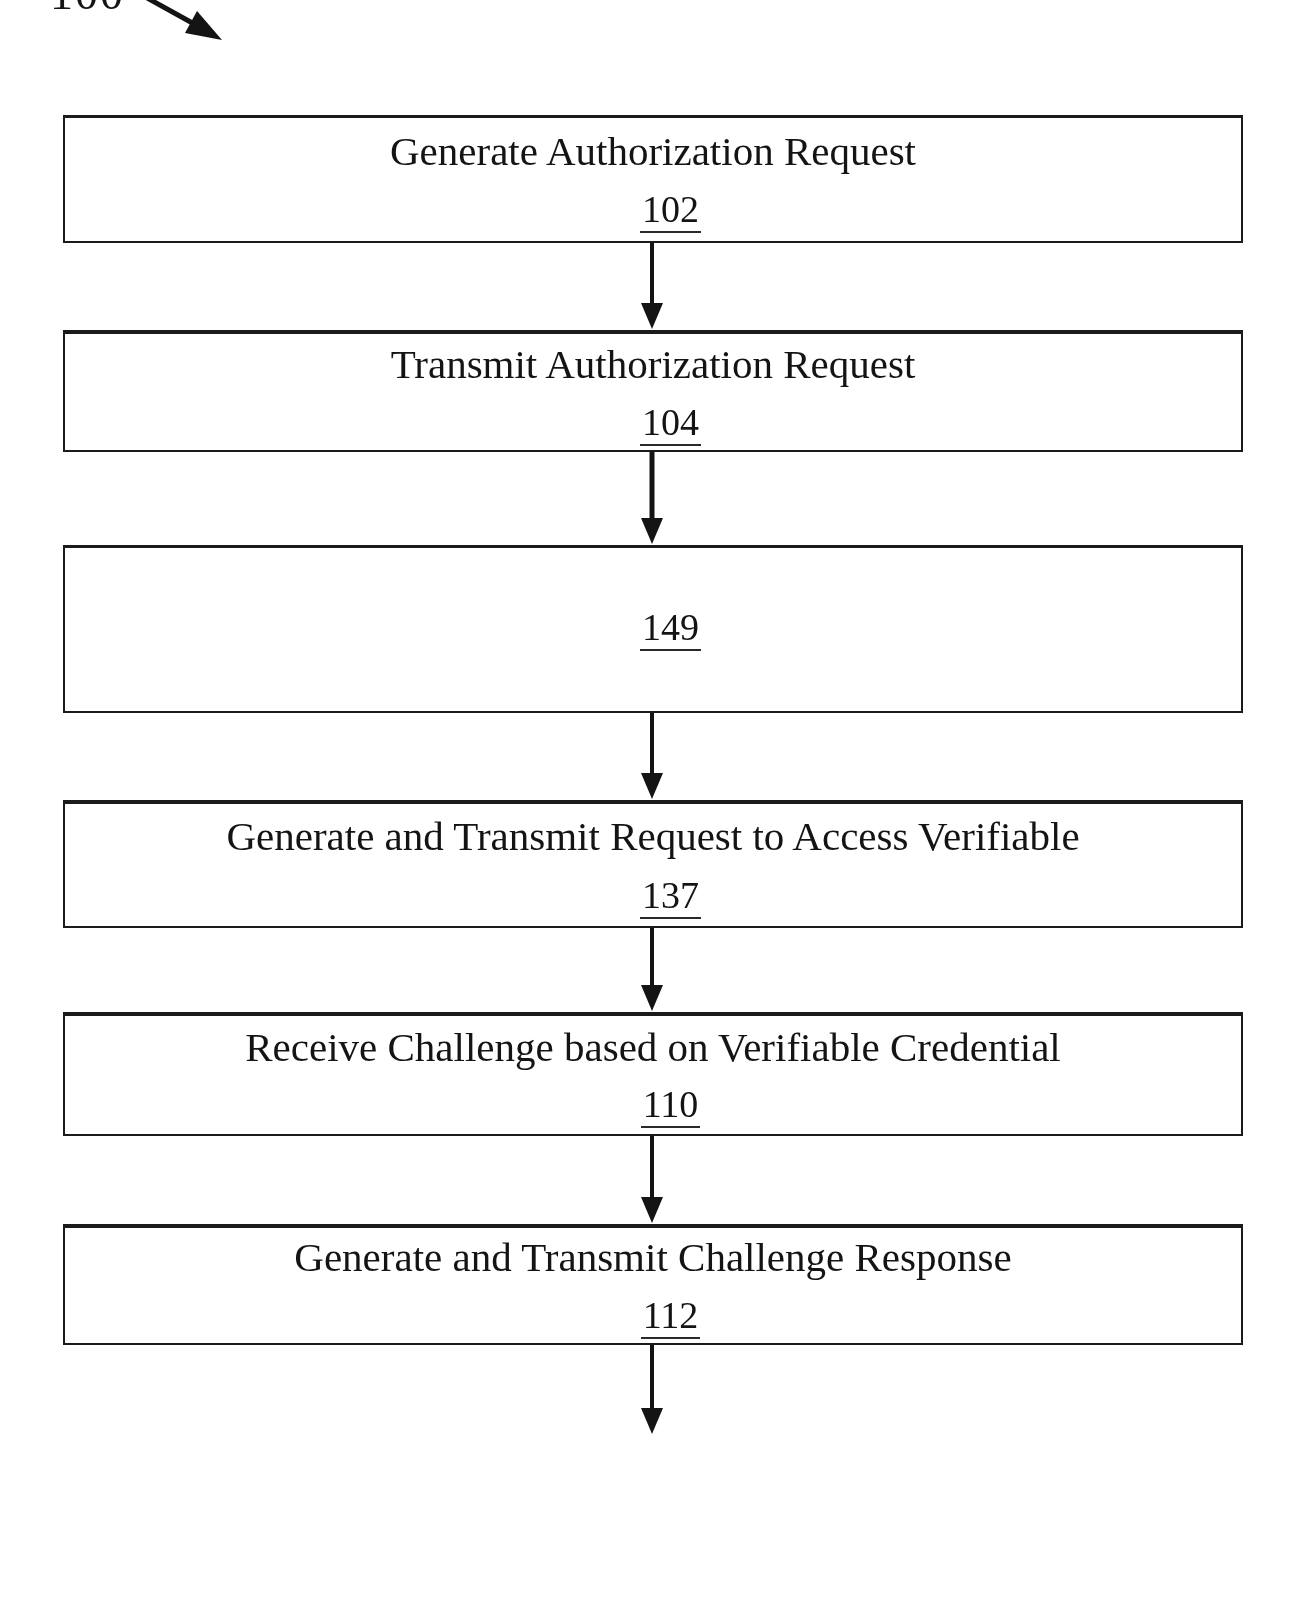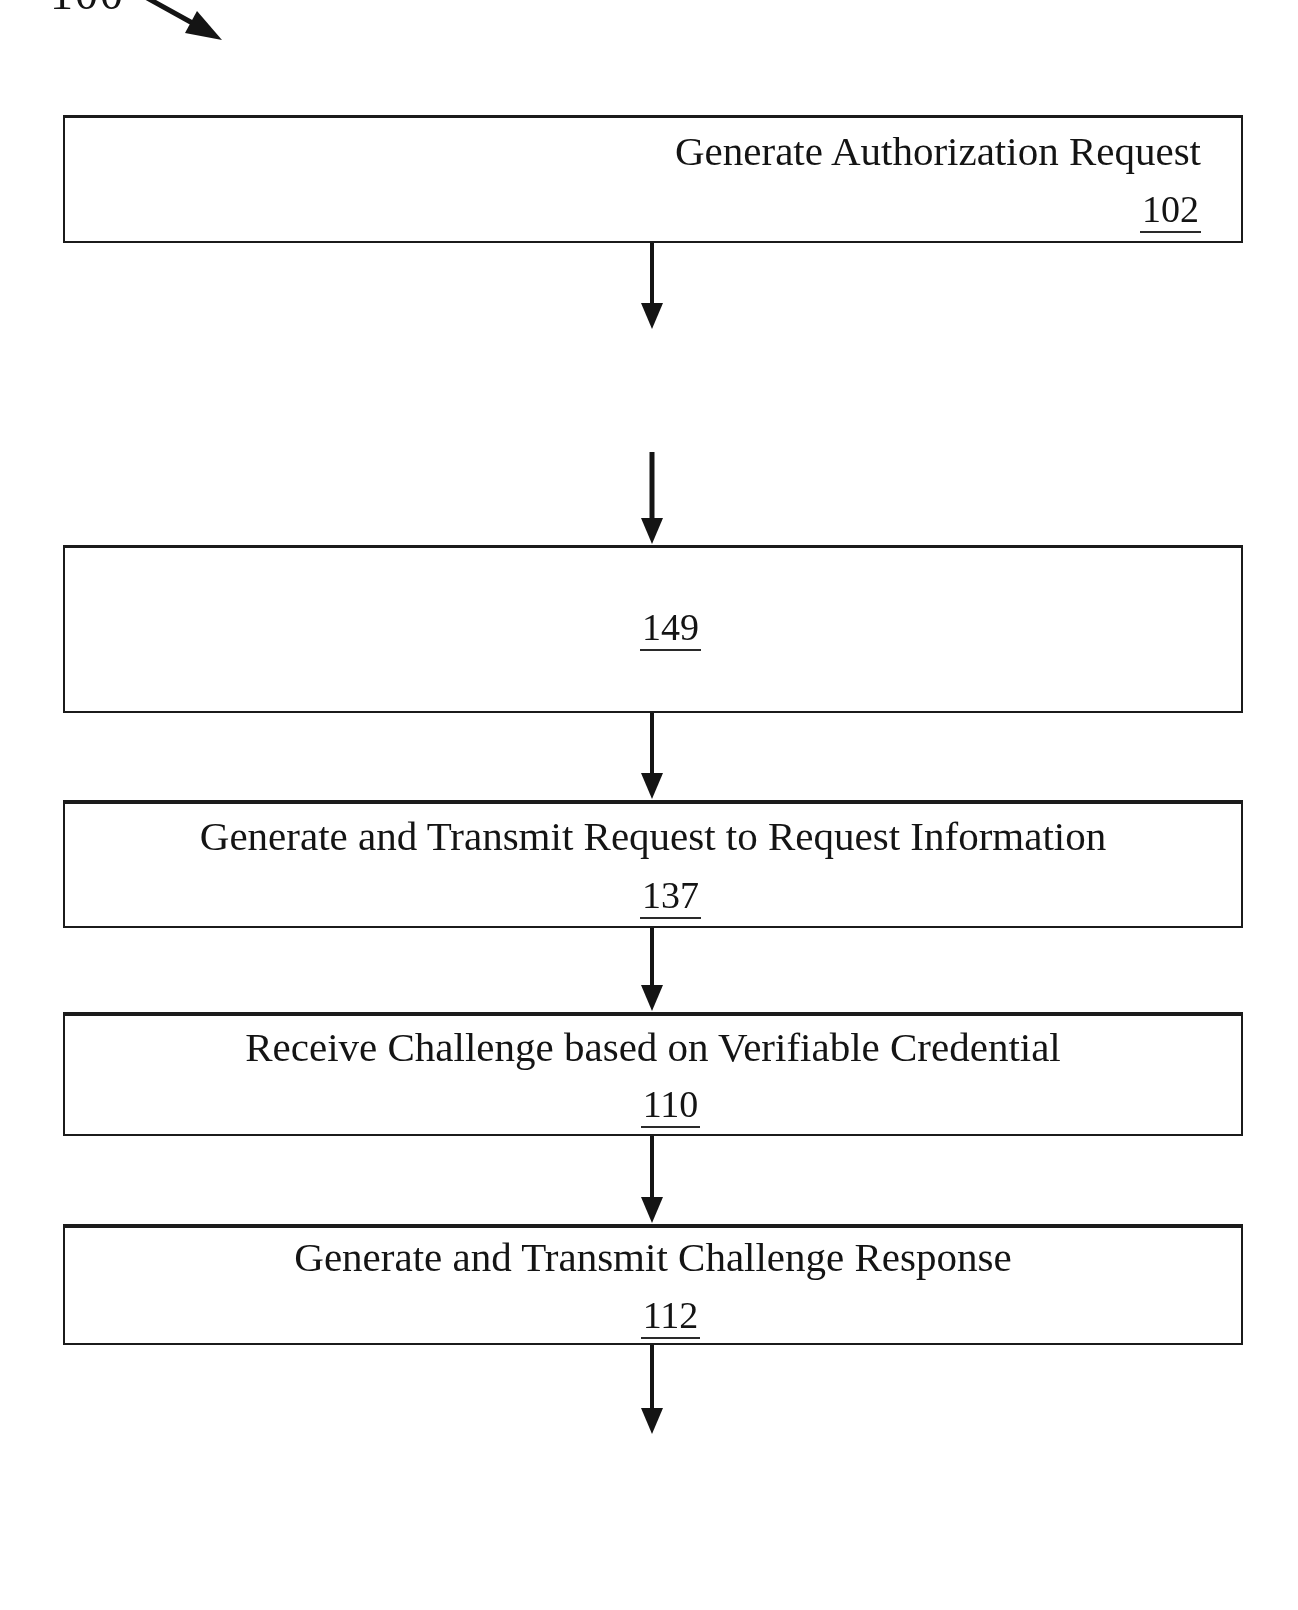--- a/index.html
+++ b/index.html
@@ -55,21 +55,21 @@
   }
   .step-number {
     font-size: 38px;
     line-height: 1.0;
     color: #141414;
     border-bottom: 2px solid #2a2a2a;
     padding: 0 2px 3px 2px;
     display: inline-block;
     margin-left: 35px;
   }
-  .box-1 { top: 115px;  height: 128px; border-top-width: 3px; align-items: flex-end; }
+  .box-1 { top: 115px;  height: 128px; border-top-width: 3px; }
   .box-2 { top: 330px;  height: 122px; }
   .box-3 { top: 545px;  height: 168px; border-top-width: 3px; }
   .box-4 { top: 800px;  height: 128px; }
   .box-5 { top: 1012px; height: 124px; gap: 12px; }
   .box-6 { top: 1224px; height: 121px; }
   .box-7 { top: 1435px; height: 133px; }
 </style>
 </head>
 <body>
 
@@ -108,27 +108,31 @@
       <line x1="652" y1="1345" x2="652" y2="1411" stroke="#141414" stroke-width="4"></line>
       <polygon points="652,1434 641,1408 663,1408" fill="#141414"></polygon>
     </g>
   </svg>
 
   <div class="step-box box-1">
     <span class="step-label">Generate Authorization Request</span>
     <span class="step-number">102</span>
   </div>
 
+  <div class="step-box box-2">
+    <span class="step-label">Transmit Authorization Request</span>
+    <span class="step-number">104</span>
+  </div>
 
   <div class="step-box box-3">
     <span class="step-number">149</span>
   </div>
 
   <div class="step-box box-4">
-    <span class="step-label">Generate and Transmit Request to Request Information</span>
+    <span class="step-label">Generate and Transmit Request to Access Verifiable</span>
     <span class="step-number">137</span>
   </div>
 
   <div class="step-box box-5">
     <span class="step-label">Receive Challenge based on Verifiable Credential</span>
     <span class="step-number">110</span>
   </div>
 
   <div class="step-box box-6">
     <span class="step-label">Generate and Transmit Challenge Response</span>

